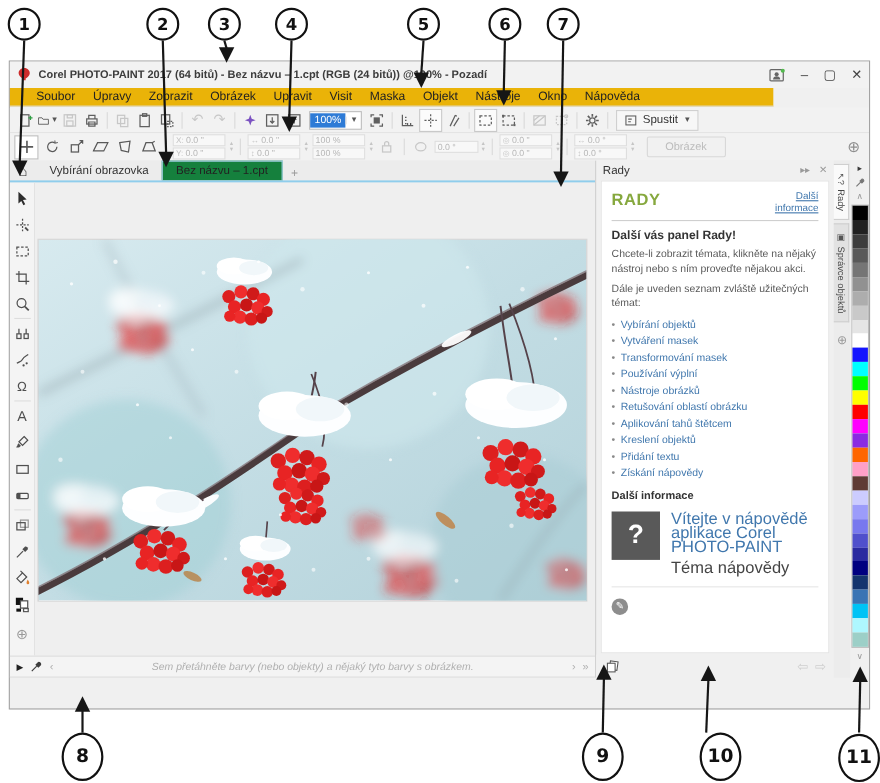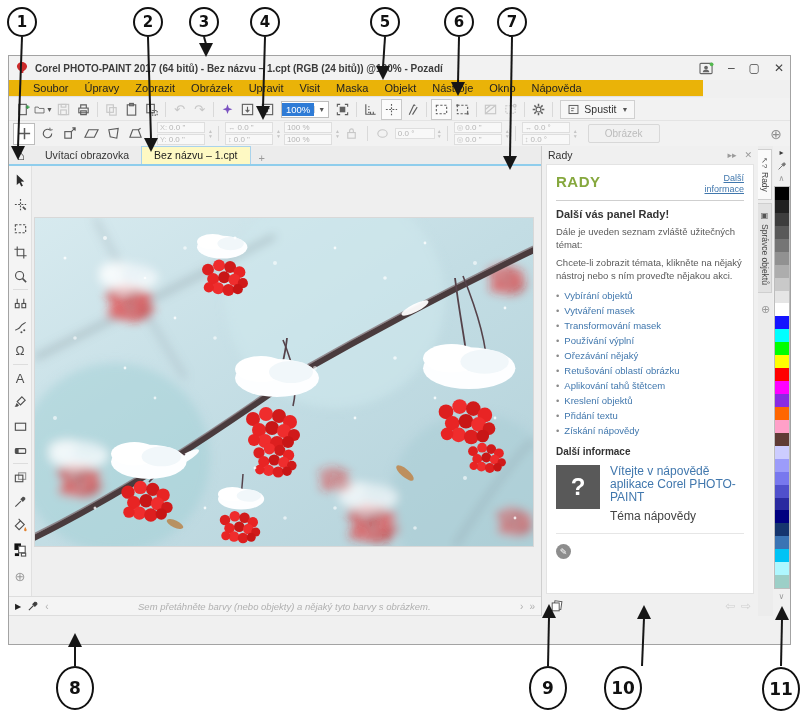--- a/index.html
+++ b/index.html
@@ -44,21 +44,21 @@
   .fld .lab{color:#c3c3c3;margin-right:2px;font-size:7.5px}
   .spin{display:flex;flex-direction:column;justify-content:center;color:#c5c5c5;font-size:5px;line-height:5px}
   .btn-apply{border:1px solid #d8d8d8;color:#bcbcbc;background:#f1f1f1;font-size:10px;
              padding:3px 16px;margin-left:8px;border-radius:2px}
   .plus-circle{color:#8f8f8f;font-size:14px;margin-left:auto;margin-right:8px}
 
   
   #tabstrip{position:absolute;left:0;top:90px;width:532px;height:18px;background:#ececec;display:flex;align-items:flex-end}
   .home-btn{width:24px;text-align:center;font-size:13px;color:#1e1e1e;line-height:16px}
   .dtab{font-size:10.5px;color:#333;padding:2px 12px 3px;line-height:12px}
-  .dtab.active{background:#fef9c3;border:1px solid #a9d3ec;border-bottom:none;color:#222}
+  .dtab.active{background:#15803d;border:1px solid #a9d3ec;border-bottom:none;color:#222}
   .newtab{color:#9a9a9a;font-size:11px;padding:0 8px}
   #blueline{position:absolute;left:0;top:108px;width:532px;height:2px;background:#8fcdec}
 
   #toolbox{position:absolute;left:0;top:110px;width:23px;height:430px;background:#f4f4f4;
            border-right:1px solid #e0e0e0;display:flex;flex-direction:column;align-items:center;padding-top:2px;box-sizing:border-box}
   .tool{width:21px;height:24px;display:flex;align-items:center;justify-content:center;color:#4f4f4f;font-size:12px}
   .tool svg{width:15px;height:15px;fill:none;stroke:#4f4f4f;stroke-width:1.2}
   .tool-sep{width:15px;height:1px;background:#ddd;margin:1px 0}
   #toolbox-plus{margin-top:8px;color:#9a9a9a;font-size:13px}
 
@@ -83,21 +83,21 @@
   .hr{height:1px;background:#cfcfcf;margin:5px 0 7px}
   #welcome{font-size:11px;font-weight:bold;color:#333;margin:4px 0 6px}
   .body-text{font-size:9.5px;color:#5a5a5a;line-height:12.5px;margin-bottom:6px}
   #topic-list{list-style:none;margin:2px 0 8px;padding:0}
   #topic-list li{font-size:9.5px;color:#4077ad;line-height:15px;display:flex;gap:5px}
   #topic-list .bullet{color:#8a8a8a}
   #more-heading{font-size:10px;font-weight:bold;color:#333;margin:4px 0 8px}
   #help-row{display:flex;gap:10px;align-items:flex-start;margin-bottom:10px}
   #help-box{width:44px;height:44px;background:#595959;color:#fff;font-size:24px;font-weight:bold;
             display:flex;align-items:center;justify-content:center;flex:0 0 auto}
-  #help-texts{font-size:12px;line-height:13px}
+  #help-texts{font-size:15px;line-height:13px}
   #help-link{color:#4077ad}
   #help-topics{color:#444;margin-top:6px}
   #discovery{display:flex;gap:7px;align-items:flex-start;border-top:1px solid #e6e6e6;padding-top:10px;margin-top:4px}
   #disc-icon{width:15px;height:15px;border-radius:50%;background:#8d8d8d;color:#fff;font-size:9px;
              display:flex;align-items:center;justify-content:center;flex:0 0 auto}
   #discovery a, #disc-link{font-size:9.5px;color:#4077ad;text-decoration:underline;line-height:13px}
   #docker-bottom{position:absolute;left:0;bottom:0;width:217px;height:21px;display:flex;align-items:center;
                  padding:0 8px;box-sizing:border-box;background:#f0f0f0}
   #docker-nav{margin-left:auto;display:flex;gap:6px;color:#cfcfcf;font-size:12px}
 
@@ -125,21 +125,21 @@
 
   
   #overlay{position:absolute;left:0;top:0;z-index:40;pointer-events:none}
   .co{position:absolute;z-index:50;background:#fff;border:2px solid #111;border-radius:50%;
       display:flex;align-items:center;justify-content:center;font-weight:bold;color:#111;
       font-family:"DejaVu Sans","Liberation Sans",sans-serif}
   .co.t{width:26px;height:26px;font-size:15px}
   .co.b{width:34px;height:40px;font-size:17px}
   #c1{left:7px;top:7px}#c2{left:133px;top:7px}#c3{left:189px;top:7px}#c4{left:250px;top:7px}
   #c5{left:370px;top:7px}#c6{left:444px;top:7px}#c7{left:497px;top:7px}
-  #c8{left:56px;top:666px}#c9{left:529px;top:666px}#c10{left:604px;top:666px}#c11{left:762px;top:667px}
+  #c8{left:56px;top:666px}#c9{left:529px;top:666px}#c10{left:636px;top:666px}#c11{left:762px;top:667px}
 </style>
 </head>
 <body>
 
 <div id="app">
 
   <div id="titlebar">
     <span style="display:flex">
       <svg width="14" height="14" viewBox="0 0 16 16">
           <path d="M8 1 C4.3 1 2.2 3.8 2.2 6.3 C2.2 8.9 5 10.9 6.5 11.9 L6.5 13.6 h3 V11.9 C11 10.9 13.8 8.9 13.8 6.3 C13.8 3.8 11.7 1 8 1 z" fill="#cc2b2b"></path>
@@ -439,21 +439,21 @@
     <span class="spin">
         <span>▲</span>
         <span>▼</span>
       </span>
     <span class="btn-apply">Obrázek</span>
     <span class="plus-circle">⊕</span>
   </div>
 
   <div id="tabstrip">
     <span class="home-btn">⌂</span>
-    <span class="dtab">Uvítací obrazovka</span>
+    <span class="dtab">Vybírání obrazovka</span>
     <span class="dtab active">Bez názvu – 1.cpt</span>
     <span class="newtab">+</span>
   </div>
   <div id="blueline"></div>
 
   <div id="toolbox">
     <span class="tool">
         <svg viewBox="0 0 16 16">
           <path d="M4 1.5 L12 9 L8.4 9.4 L10.6 13.6 L8.8 14.4 L6.8 10.3 L4 12.8 Z" fill="#2d2d2d" stroke="none"></path>
         </svg>
@@ -680,42 +680,42 @@
         <span>✕</span>
       </span>
     </div>
     <div id="docker-body">
       <div id="rady-head">
         <span id="rady-title">RADY</span>
         <span id="rady-more">Další informace</span>
       </div>
       <div class="hr"></div>
       <div id="welcome">Další vás panel Rady!</div>
+      <div class="body-text">Chcete-li zobrazit témata, klikněte na nějaký nástroj nebo s ním proveďte nějakou akci.</div>
       <div class="body-text">Dále je uveden seznam zvláště užitečných témat:</div>
-      <div class="body-text">Chcete-li zobrazit témata, klikněte na nějaký nástroj nebo s ním proveďte nějakou akci.</div>
       <ul id="topic-list">
         <li>
             <span class="bullet">•</span>
             <span>Vybírání objektů</span>
           </li>
         <li>
             <span class="bullet">•</span>
             <span>Vytváření masek</span>
           </li>
         <li>
             <span class="bullet">•</span>
             <span>Transformování masek</span>
           </li>
         <li>
             <span class="bullet">•</span>
             <span>Používání výplní</span>
           </li>
         <li>
             <span class="bullet">•</span>
-            <span>Ořezávání nějaký</span>
+            <span>Nástroje obrázků</span>
           </li>
         <li>
             <span class="bullet">•</span>
             <span>Retušování oblastí obrázku</span>
           </li>
         <li>
             <span class="bullet">•</span>
             <span>Aplikování tahů štětcem</span>
           </li>
         <li>

